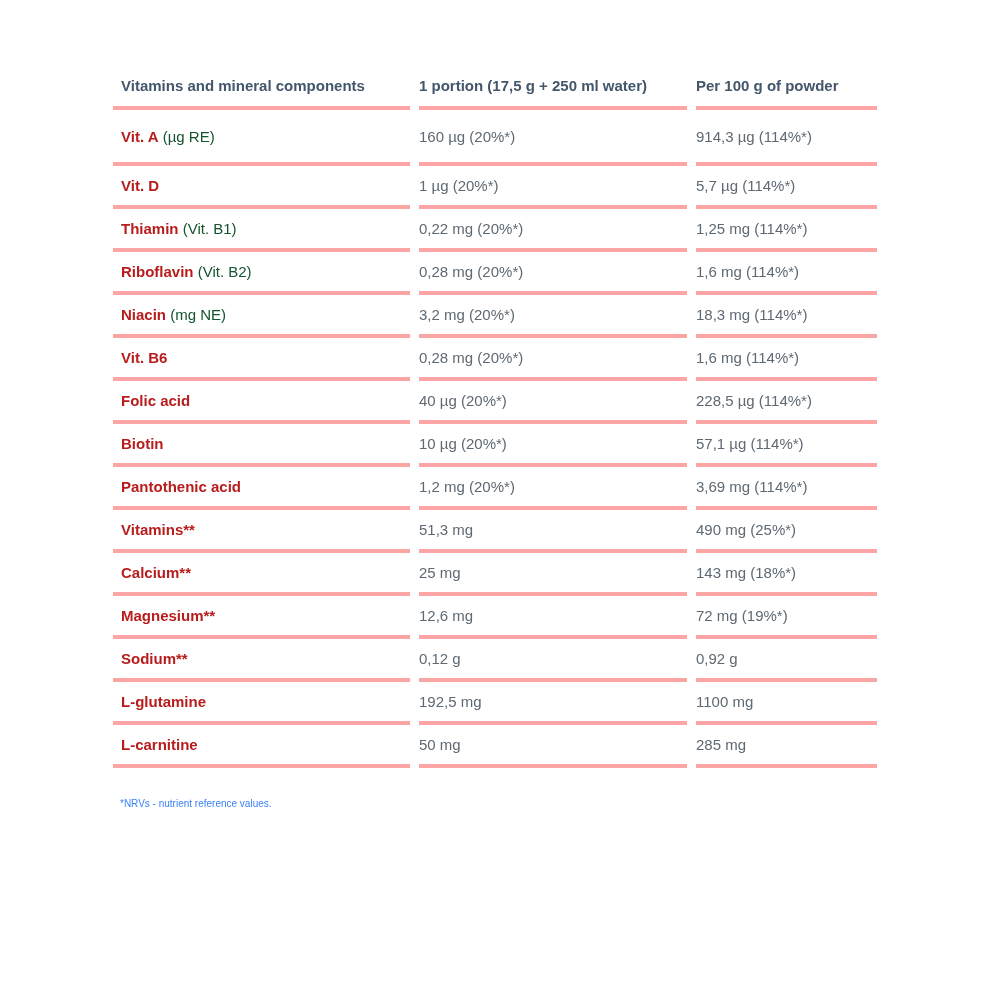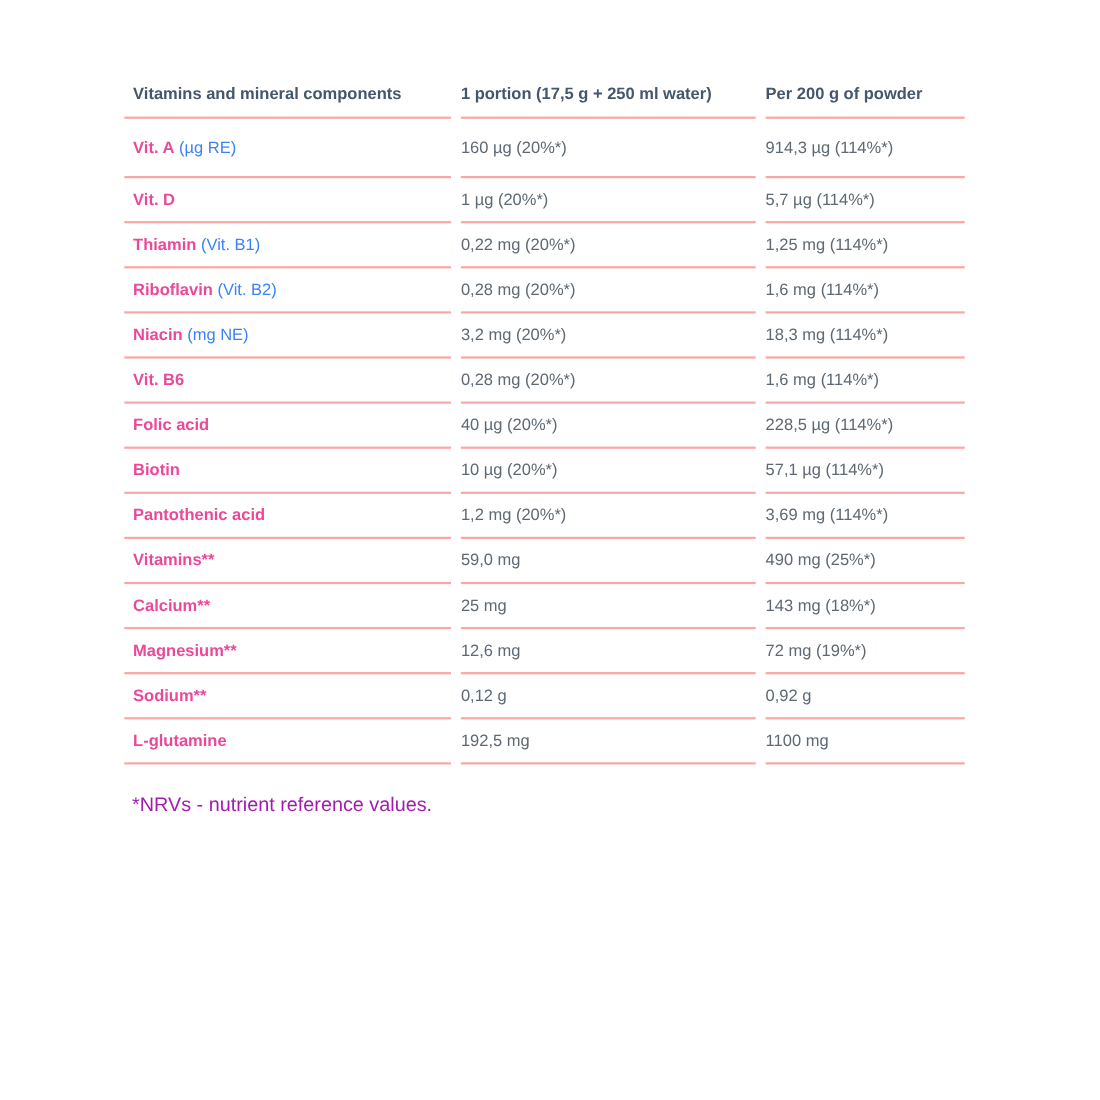--- a/index.html
+++ b/index.html
@@ -20,43 +20,43 @@
   table.nutrition {
     border-collapse: separate;
     border-spacing: 9px 0;
     table-layout: fixed;
     margin: 64px 0 0 104px;
   }
   col.c1 { width: 297px; }
   col.c2 { width: 268px; }
   col.c3 { width: 181px; }
   th, td {
-    border-bottom: 2px solid #fca5a5;
+    border-bottom: 4px solid #fca5a5;
     text-align: left;
     vertical-align: middle;
     font-size: 15px;
     padding: 0;
     white-space: nowrap;
     overflow: hidden;
   }
   thead th {
     height: 42px;
     color: #44566b;
     font-weight: bold;
   }
   .col1 { padding-left: 8px; }
   tbody td { height: 39px; color: #5e6973; font-weight: normal; }
   tbody tr.first-row td { height: 52px; }
-  .nname { color: #ec4899; font-weight: bold; }
-  .nnote { color: #3b82f6; font-weight: normal; }
+  .nname { color: #b91c1c; font-weight: bold; }
+  .nnote { color: #14532d; font-weight: normal; }
   .footnotes {
     margin: 23px 0 0 120px;
     width: 772px;
-    color: #a21caf;
-    font-size: 18px;
+    color: #3b82f6;
+    font-size: 10px;
   }
   .footnotes p {
     margin: 0 0 4px 0;
     line-height: 26px;
     white-space: normal;
   }
 </style>
 </head>
 <body>
 
@@ -65,21 +65,21 @@
   <table class="nutrition">
     <colgroup>
       <col class="c1">
         <col class="c2">
         <col class="c3">
     </colgroup>
     <thead>
       <tr>
         <th class="col1">Vitamins and mineral components</th>
         <th>1 portion (17,5 g + 250 ml water)</th>
-        <th>Per 200 g of powder</th>
+        <th>Per 100 g of powder</th>
       </tr>
     </thead>
     <tbody id="rows-body">
   <tr class="first-row">
     <td class="col1">
       <span class="nname">Vit. A</span><span class="nnote"> (µg RE)</span>
     </td>
     <td>160 µg (20%*)</td>
     <td>914,3 µg (114%*)</td>
   </tr>
@@ -148,21 +148,21 @@
       <span class="nname">Pantothenic acid</span><span class="nnote"></span>
     </td>
     <td>1,2 mg (20%*)</td>
     <td>3,69 mg (114%*)</td>
   </tr>
 
   <tr>
     <td class="col1">
       <span class="nname">Vitamins**</span><span class="nnote"></span>
     </td>
-    <td>59,0 mg</td>
+    <td>51,3 mg</td>
     <td>490 mg (25%*)</td>
   </tr>
 
   <tr>
     <td class="col1">
       <span class="nname">Calcium**</span><span class="nnote"></span>
     </td>
     <td>25 mg</td>
     <td>143 mg (18%*)</td>
   </tr>
@@ -184,20 +184,27 @@
   </tr>
 
   <tr>
     <td class="col1">
       <span class="nname">L-glutamine</span><span class="nnote"></span>
     </td>
     <td>192,5 mg</td>
     <td>1100 mg</td>
   </tr>
 
+  <tr>
+    <td class="col1">
+      <span class="nname">L-carnitine</span><span class="nnote"></span>
+    </td>
+    <td>50 mg</td>
+    <td>285 mg</td>
+  </tr>
 </tbody>
   </table>
 
   <div class="footnotes">
     <p>*NRVs - nutrient reference values.</p>
   </div>
 
 </div>
 
 </body></html>

